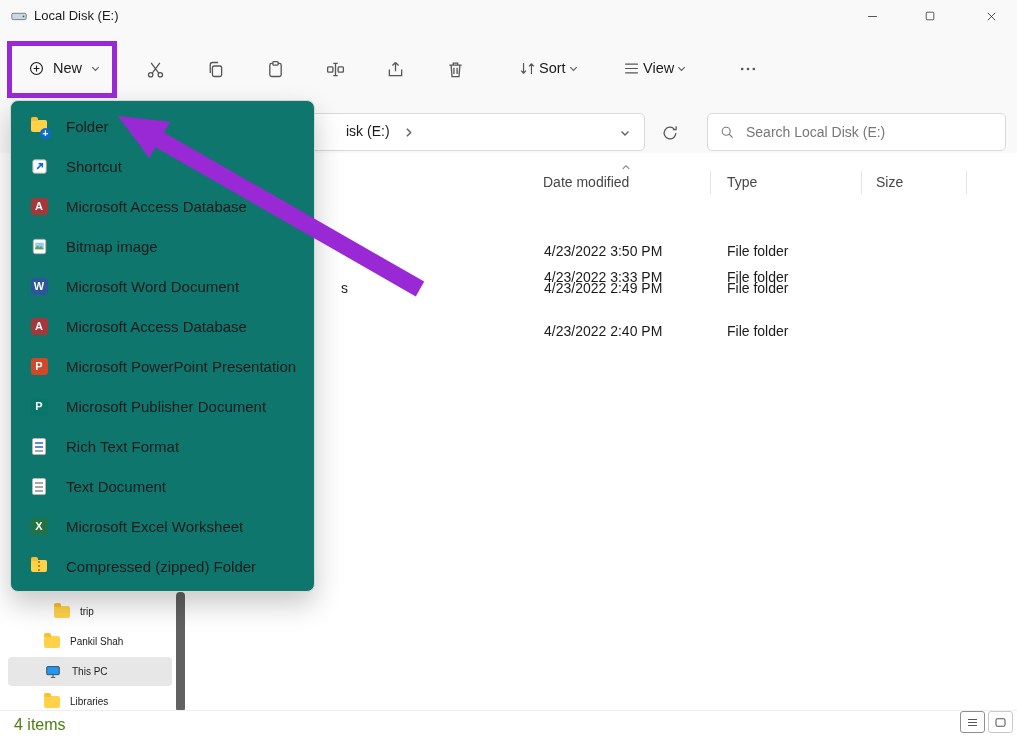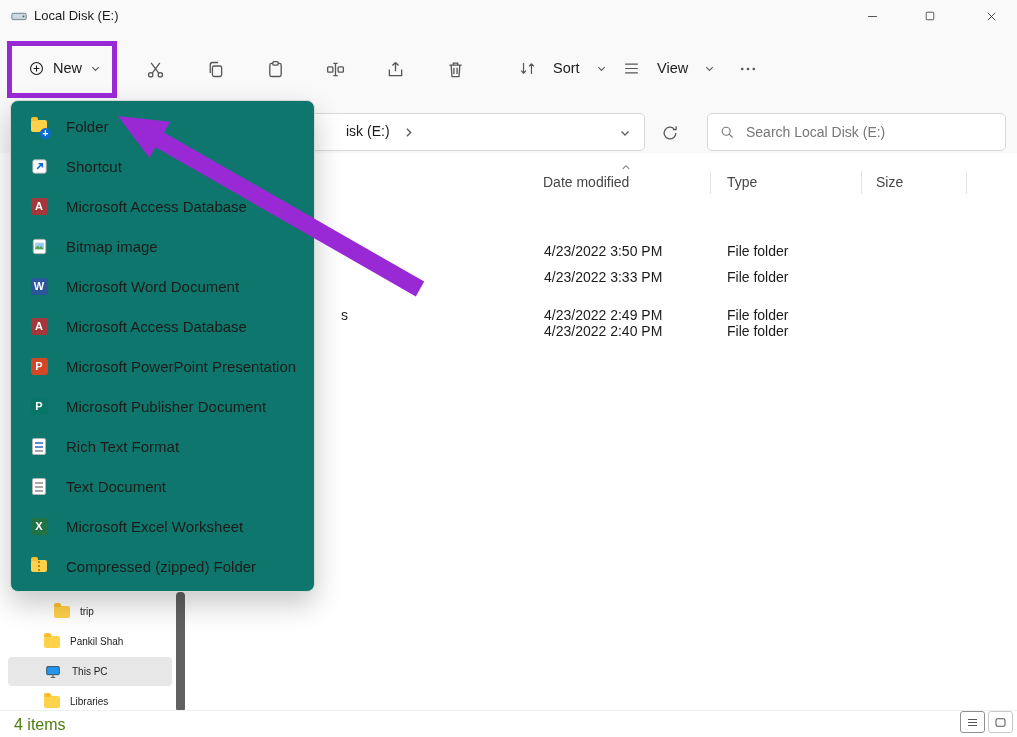--- a/index.html
+++ b/index.html
@@ -11,21 +11,21 @@
   
   .chrome { position:absolute; top:0; left:0; right:0; height:153px; background:#f9f9f9; }
   .titlebar { position:absolute; top:0; left:0; right:0; height:32px; }
   .title-ico { position:absolute; left:10px; top:7px; width:18px; height:18px; }
   .title-text { position:absolute; left:34px; top:8px; font-size:13px; color:#1b1b1b; }
   .win-btn { position:absolute; top:0; height:32px; width:46px; display:flex; align-items:center; justify-content:center; }
   .btn-min { left:849px; } .btn-max { left:907px; } .btn-close { left:965px; width:52px; }
 
   .toolbar-btn { position:absolute; top:56px; width:26px; height:26px; display:flex; align-items:center; justify-content:center; }
   .new-btn { position:absolute; left:20px; top:52px; height:32px; display:flex; align-items:center; gap:8px; padding:0 8px; border-radius:4px; font-size:14.5px; }
-  .dd-group { position:absolute; top:54px; height:28px; display:flex; align-items:center; gap:16px; font-size:14.5px; padding:0 6px; border-radius:4px; }
+  .dd-group { position:absolute; top:54px; height:28px; display:flex; align-items:center; gap:2px; font-size:14.5px; padding:0 6px; border-radius:4px; }
   .sort-group { left:512px; } .view-group { left:616px; }
   .ellipsis-btn { position:absolute; left:735px; top:56px; width:26px; height:26px; display:flex; align-items:center; justify-content:center; }
 
   
   .addr-box { position:absolute; left:185px; top:113px; width:460px; height:38px; background:#fff; border:1px solid #d9d9d9; border-radius:5px; }
   .addr-text { position:absolute; left:160px; top:9px; font-size:14px; white-space:nowrap; }
   .addr-crumb-chev { position:absolute; left:216px; top:12px; width:14px; height:14px; }
   .addr-dd-chev { position:absolute; right:12px; top:13px; width:13px; height:13px; }
   .refresh-btn { position:absolute; left:657px; top:120px; width:25px; height:25px; display:flex; align-items:center; justify-content:center; }
   .search-box { position:absolute; left:707px; top:113px; width:299px; height:38px; background:#fff; border:1px solid #d9d9d9; border-radius:5px; display:flex; align-items:center; gap:9px; padding:0 11px; }
@@ -246,21 +246,21 @@
   <div class="frow" style="top:238px;">
     <span class="frag">s</span>
     <span class="date">4/23/2022 3:50 PM</span>
     <span class="type">File folder</span>
   </div>
   <div class="frow" style="top:264px;">
     <span class="frag"></span>
     <span class="date">4/23/2022 3:33 PM</span>
     <span class="type">File folder</span>
   </div>
-  <div class="frow" style="top:302px;">
+  <div class="frow" style="top:275px;">
     <span class="frag" style="left:341px;">s</span>
     <span class="date">4/23/2022 2:49 PM</span>
     <span class="type">File folder</span>
   </div>
   <div class="frow" style="top:318px;">
     <span class="frag"></span>
     <span class="date">4/23/2022 2:40 PM</span>
     <span class="type">File folder</span>
   </div>
 

